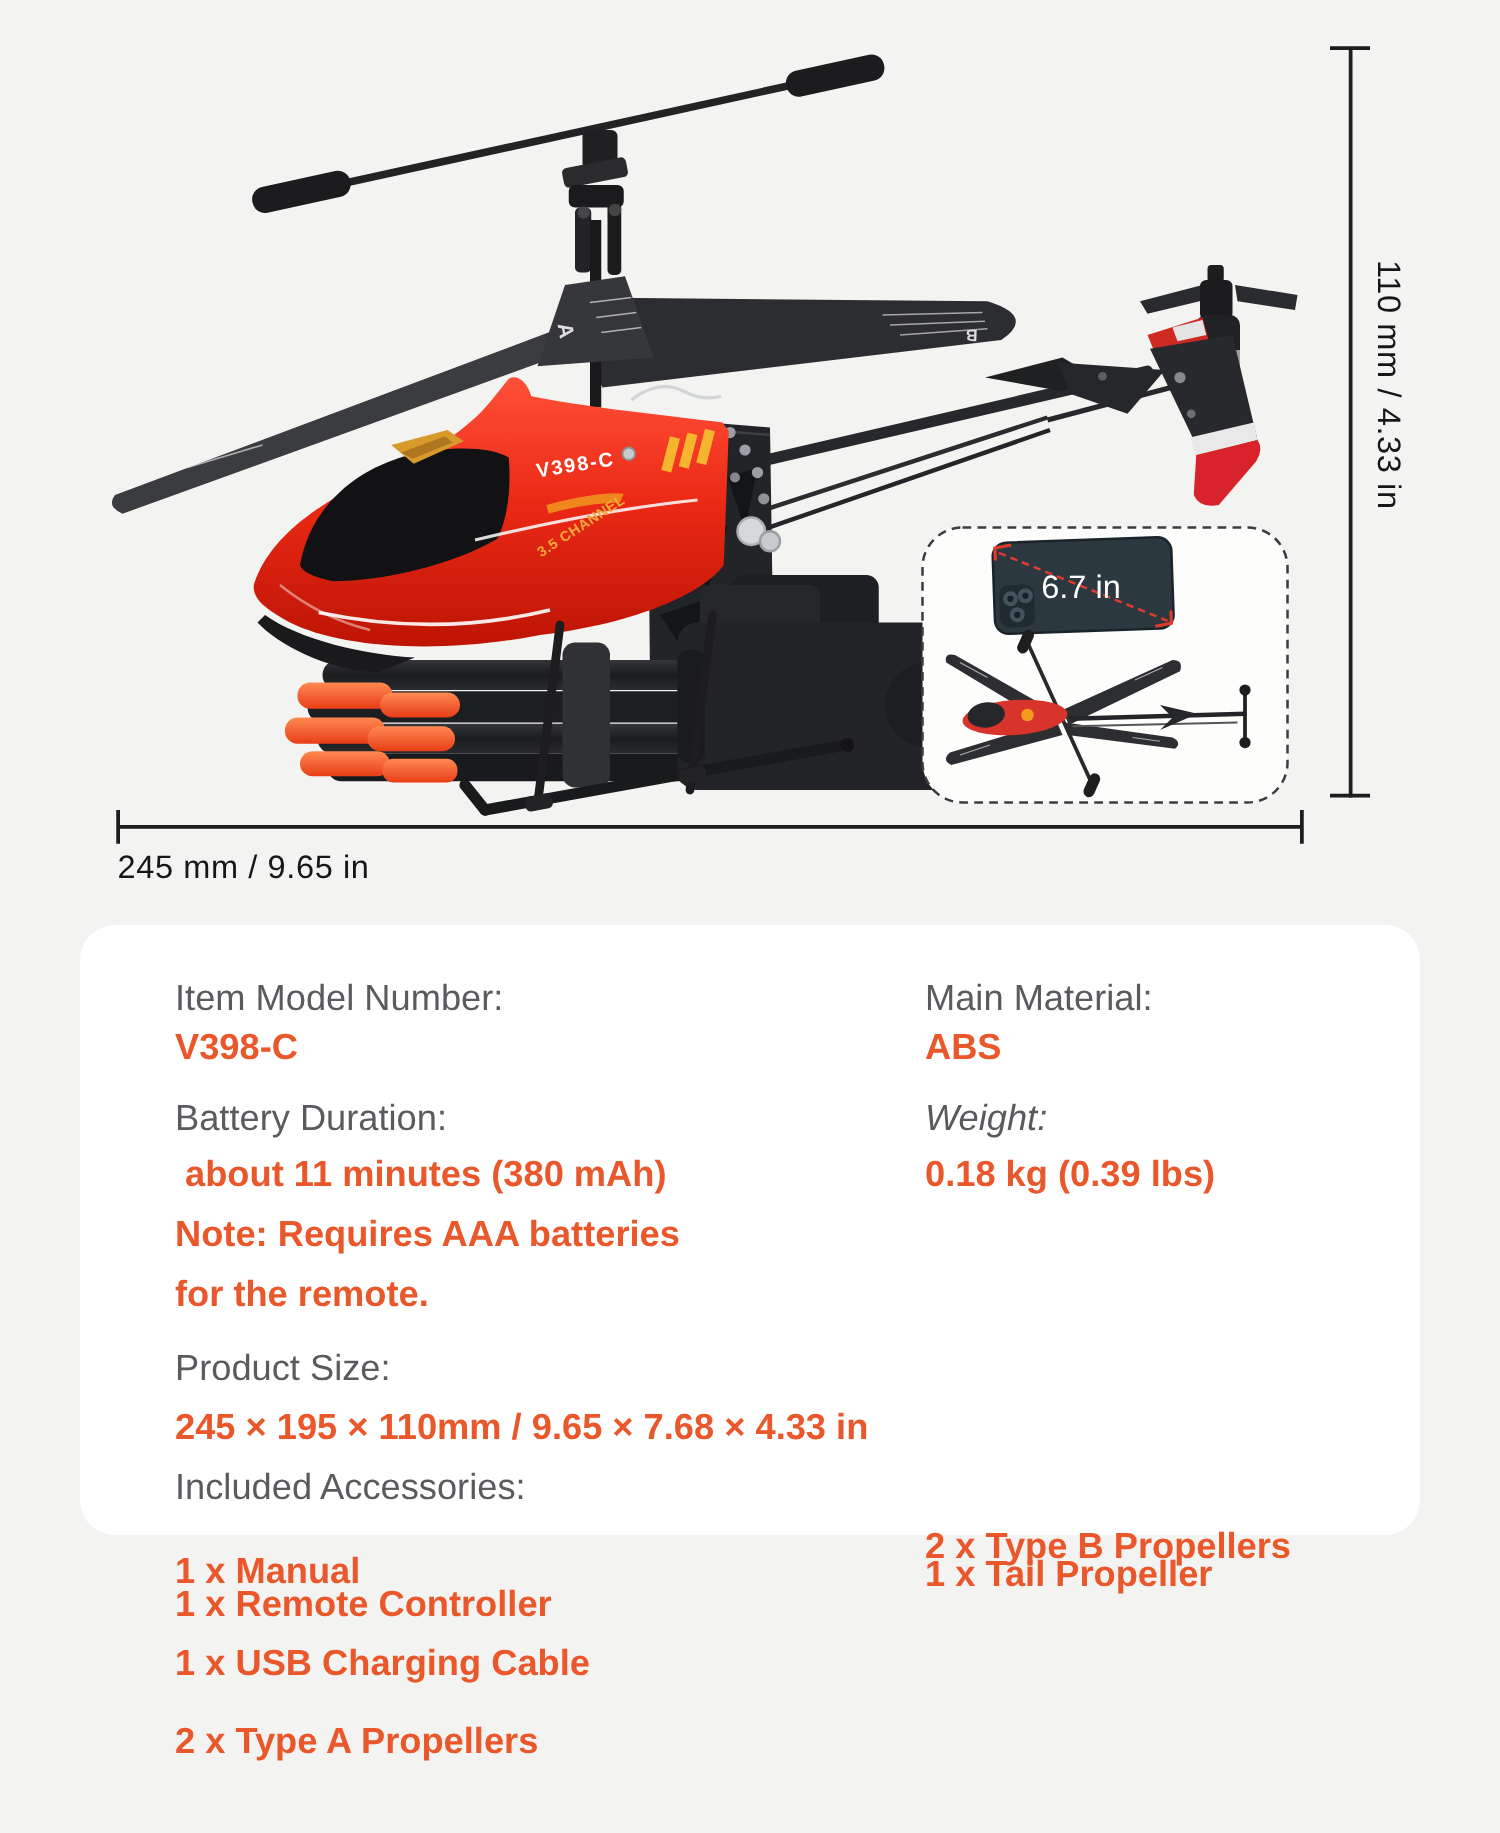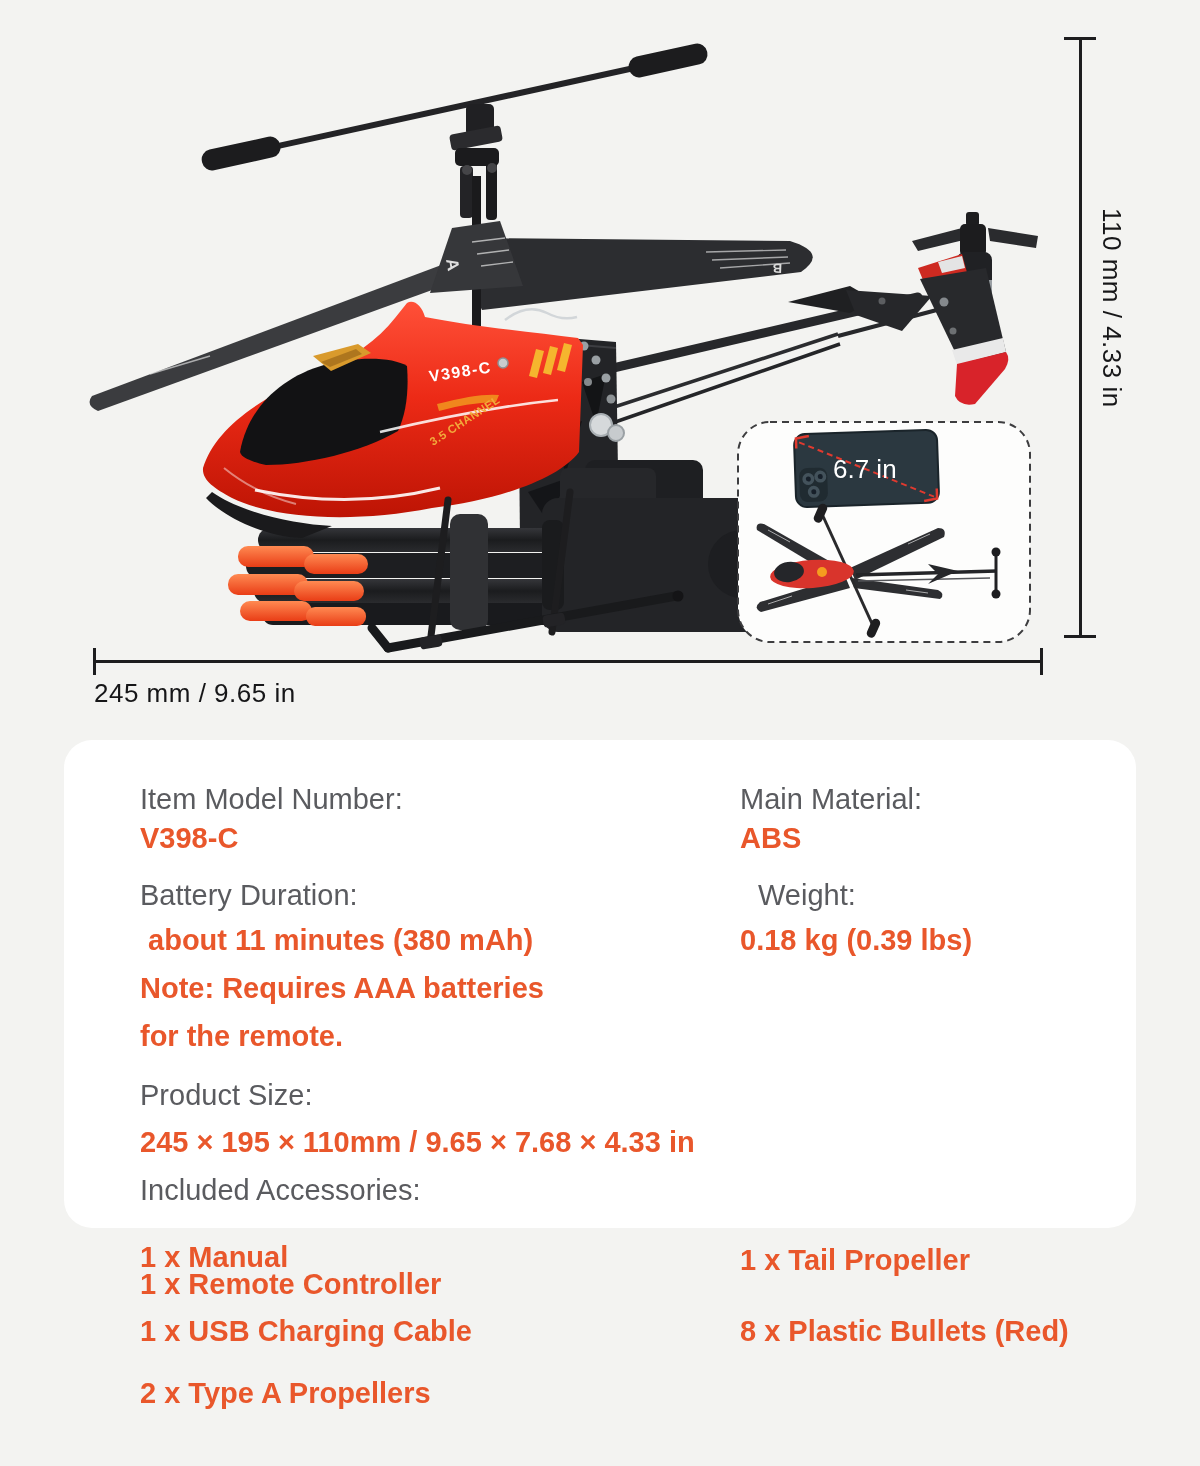--- a/index.html
+++ b/index.html
@@ -278,27 +278,27 @@
   <div class="t val" style="left:76px;top:80px;">V398-C</div>
 
   <div class="t lbl" style="left:676px;top:41px;">Main Material:</div>
   <div class="t val" style="left:676px;top:80px;">ABS</div>
 
   <div class="t lbl" style="left:76px;top:137px;">Battery Duration:</div>
   <div class="t val" style="left:76px;top:182px;"> about 11 minutes (380 mAh)</div>
   <div class="t val" style="left:76px;top:278px;">for the remote.</div>
   <div class="t val" style="left:76px;top:230px;">Note: Requires AAA batteries</div>
 
-  <div class="t lbl" style="left:694px;top:137px;">Weight:</div>
+  <div class="t lbl" style="left:676px;top:137px;font-style:italic;">Weight:</div>
   <div class="t val" style="left:676px;top:182px;">0.18 kg (0.39 lbs)</div>
 
   <div class="t lbl" style="left:76px;top:337px;">Product Size:</div>
   <div class="t val" style="left:76px;top:384px;">245 × 195 × 110mm / 9.65 × 7.68 × 4.33 in</div>
 
   <div class="t lbl" style="left:76px;top:432px;text-align:right;">Included Accessories:</div>
   <div class="t val" style="left:76px;top:499px;">1 x Manual</div>
   <div class="t val" style="left:76px;top:526px;">1 x Remote Controller</div>
   <div class="t val" style="left:76px;top:573px;">1 x USB Charging Cable</div>
   <div class="t val" style="left:76px;top:635px;">2 x Type A Propellers</div>
 
+  <div class="t val" style="left:676px;top:479px;">2 x Type B Propellers</div>
   <div class="t val" style="left:676px;top:502px;">1 x Tail Propeller</div>
-  <div class="t val" style="left:676px;top:573px;">8 x Plastic Bullets (Red)</div>
 </div>
 
 </body></html>

